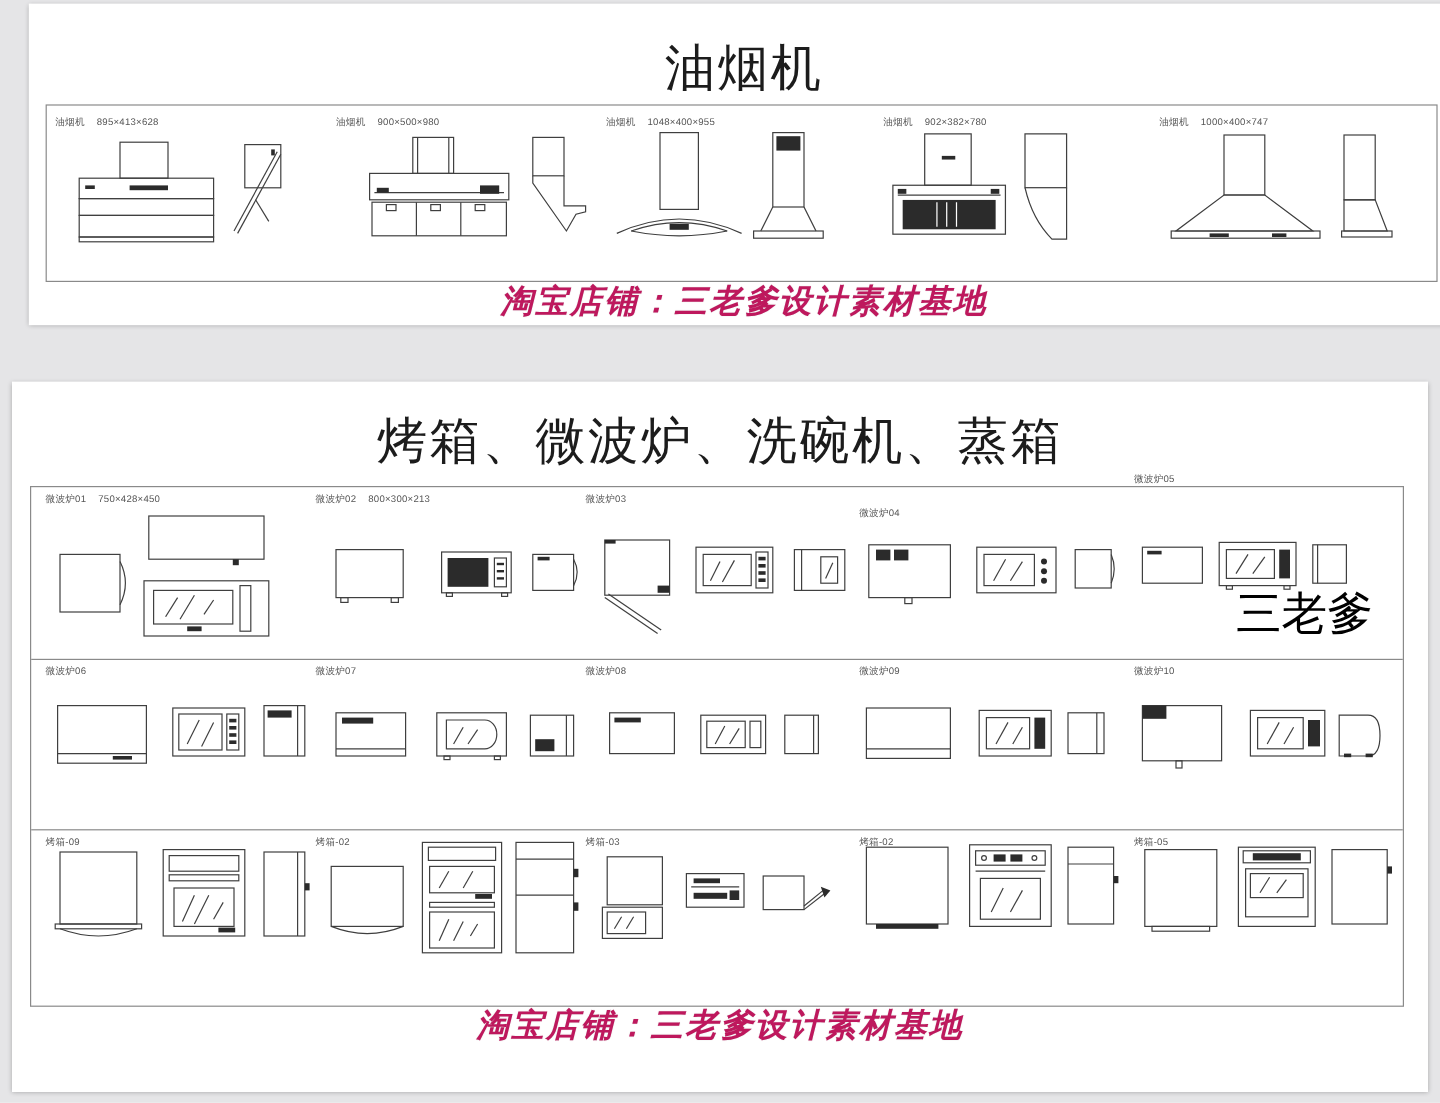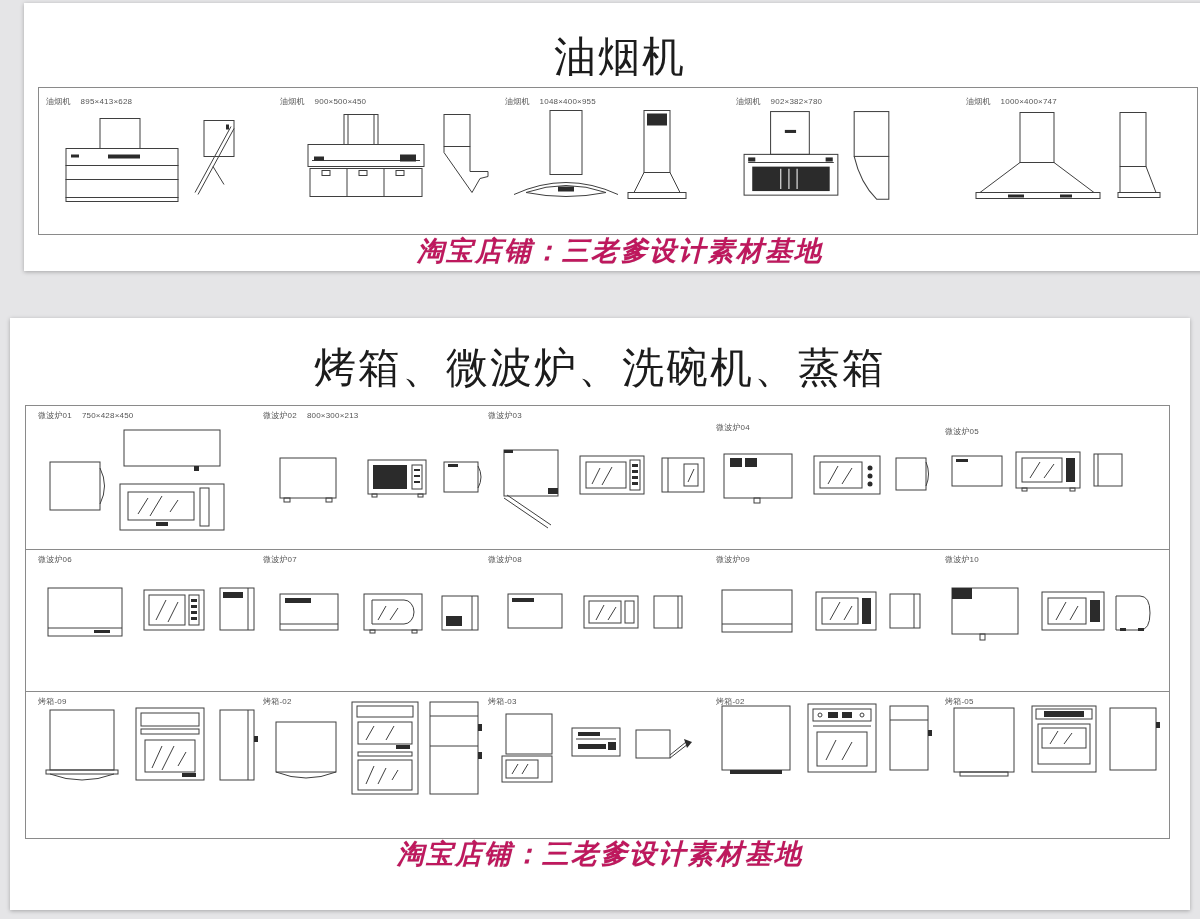--- a/index.html
+++ b/index.html
@@ -53,21 +53,21 @@
 <div class="panel" style="left:24px;top:3px;width:1192px;height:268px;">
 
   <div class="ptitle" style="top:26px;">油烟机</div>
 
   <div class="sheet" style="left:14px;top:84px;width:1158px;height:146px;"></div>
 
   <div class="lbl" style="left:22px;top:93px;">
     <span>油烟机</span><span class="sz">895×413×628</span>
   </div>
   <div class="lbl" style="left:256px;top:93px;">
-    <span>油烟机</span><span class="sz">900×500×450</span>
+    <span>油烟机</span><span class="sz">900×500×980</span>
   </div>
   <div class="lbl" style="left:481px;top:93px;">
     <span>油烟机</span><span class="sz">1048×400×955</span>
   </div>
   <div class="lbl" style="left:712px;top:93px;">
     <span>油烟机</span><span class="sz">902×382×780</span>
   </div>
   <div class="lbl" style="left:942px;top:93px;">
     <span>油烟机</span><span class="sz">1000×400×747</span>
   </div>
@@ -171,21 +171,21 @@
   </div>
   <div class="lbl" style="left:253px;top:92px;">
     <span>微波炉02</span><span class="sz">800×300×213</span>
   </div>
   <div class="lbl" style="left:478px;top:92px;">
     <span>微波炉03</span>
   </div>
   <div class="lbl" style="left:706px;top:104px;">
     <span>微波炉04</span>
   </div>
-  <div class="lbl" style="left:935px;top:108px;">
+  <div class="lbl" style="left:935px;top:76px;">
     <span>微波炉05</span>
   </div>
 
   <div class="lbl" style="left:28px;top:236px;">
     <span>微波炉06</span>
   </div>
   <div class="lbl" style="left:253px;top:236px;">
     <span>微波炉07</span>
   </div>
   <div class="lbl" style="left:478px;top:236px;">
@@ -477,15 +477,16 @@
       <rect class="f" x="96" y="11" width="40" height="6"></rect>
       <rect x="90" y="24" width="52" height="40"></rect>
       <rect x="94" y="28" width="44" height="20"></rect>
       <line x1="102" y1="44" x2="110" y2="31"></line>
         <line x1="116" y1="44" x2="124" y2="33"></line>
       <rect x="162" y="8" width="46" height="62"></rect>
       <rect class="f" x="208" y="22" width="4" height="6"></rect>
     </svg>
   </div>
 
+  <div class="brand" style="left:1020px;top:168px;">三老爹</div>
 
   <div class="wm" style="top:518px;">淘宝店铺：三老爹设计素材基地</div>
 </div>
 
 </body></html>

